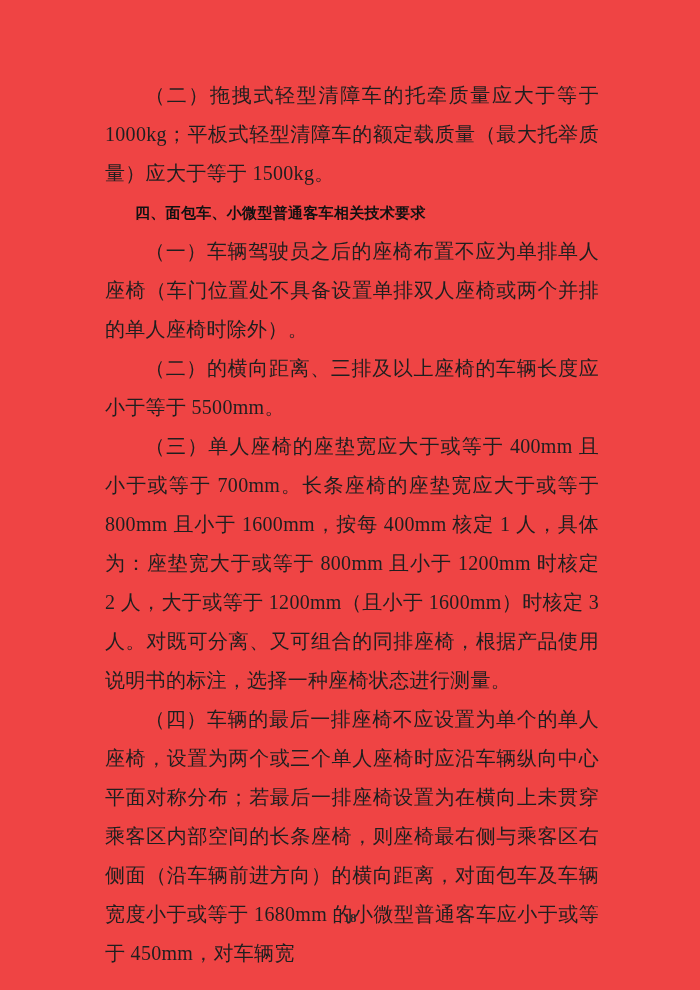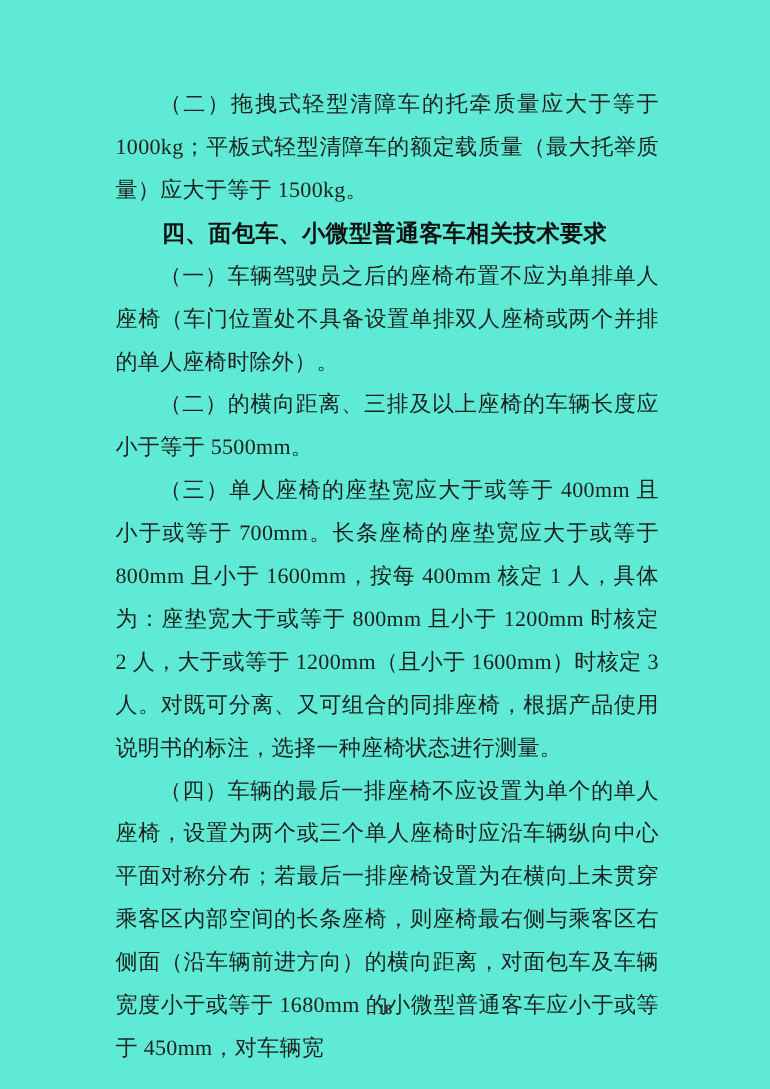--- a/index.html
+++ b/index.html
@@ -4,21 +4,21 @@
 <style>
   html, body {
     margin: 0;
     padding: 0;
     background: #ffffff;
   }
   .page {
     position: relative;
     width: 700px;
     height: 990px;
-    background: #5eead4;
+    background: #ef4444;
     overflow: hidden;
     color: #1f1f1f;
     font-family: "Liberation Serif", serif;
     text-decoration: underline;
   }
   .content {
     position: absolute;
     left: 105px;
     top: 76px;
     width: 494px;
@@ -29,21 +29,21 @@
     line-height: 39px;
     text-indent: 2em;
     text-align: justify;
     text-justify: inter-character;
     font-family: "Liberation Serif", serif;
     color: #1f1f1f;
     letter-spacing: 0.3px;
   }
   .heading {
     margin: 0;
-    font-size: 21px;
+    font-size: 15px;
     line-height: 39px;
     font-weight: bold;
     text-indent: 2em;
     text-align: left;
     font-family: "Liberation Sans", sans-serif;
     color: #111111;
     letter-spacing: 0.3px;
   }
   .page-number {
     position: absolute;

